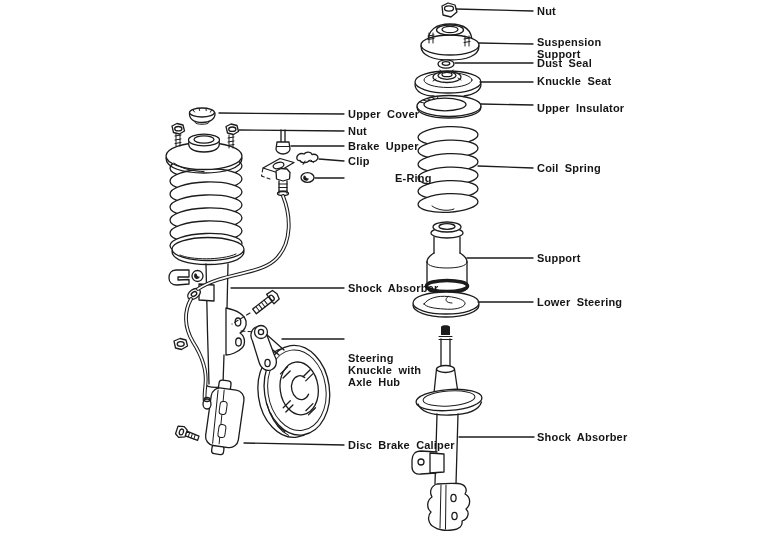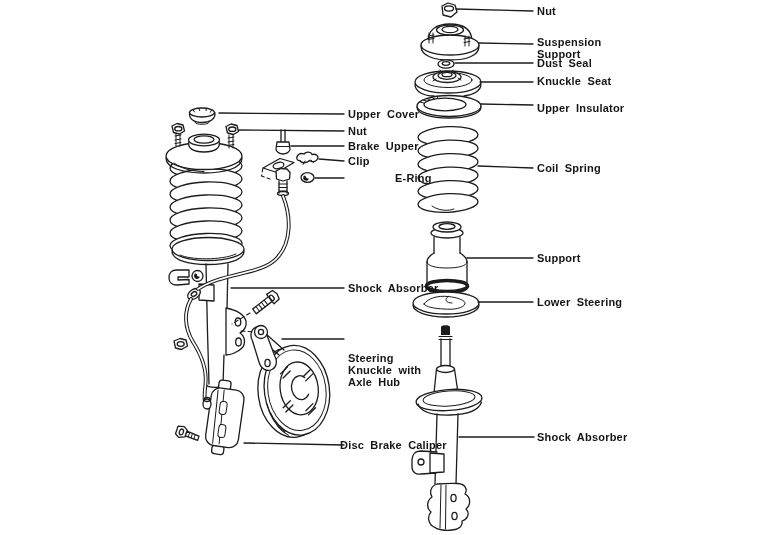--- a/index.html
+++ b/index.html
@@ -297,15 +297,15 @@
   <div class="lbl" style="left:537px;top:296px;">Lower Steering</div>
   <div class="lbl" style="left:537px;top:431px;">Shock Absorber</div>
 
   <div class="lbl" style="left:348px;top:108px;">Upper Cover</div>
   <div class="lbl" style="left:348px;top:125px;">Nut</div>
   <div class="lbl" style="left:348px;top:140px;">Brake Upper</div>
   <div class="lbl" style="left:348px;top:155px;">Clip</div>
   <div class="lbl" style="left:348px;top:172px;margin-left:47px;">E-Ring</div>
   <div class="lbl" style="left:348px;top:282px;">Shock Absorber</div>
   <div class="lbl wrap" style="left:348px;top:333px;width:96px;margin-top:19px;">Steering Knuckle with Axle Hub</div>
-  <div class="lbl" style="left:340px;top:439px;">Disc Brake Caliper</div>
+  <div class="lbl" style="left:348px;top:439px;">Disc Brake Caliper</div>
 
 </div>
 
 </body></html>

